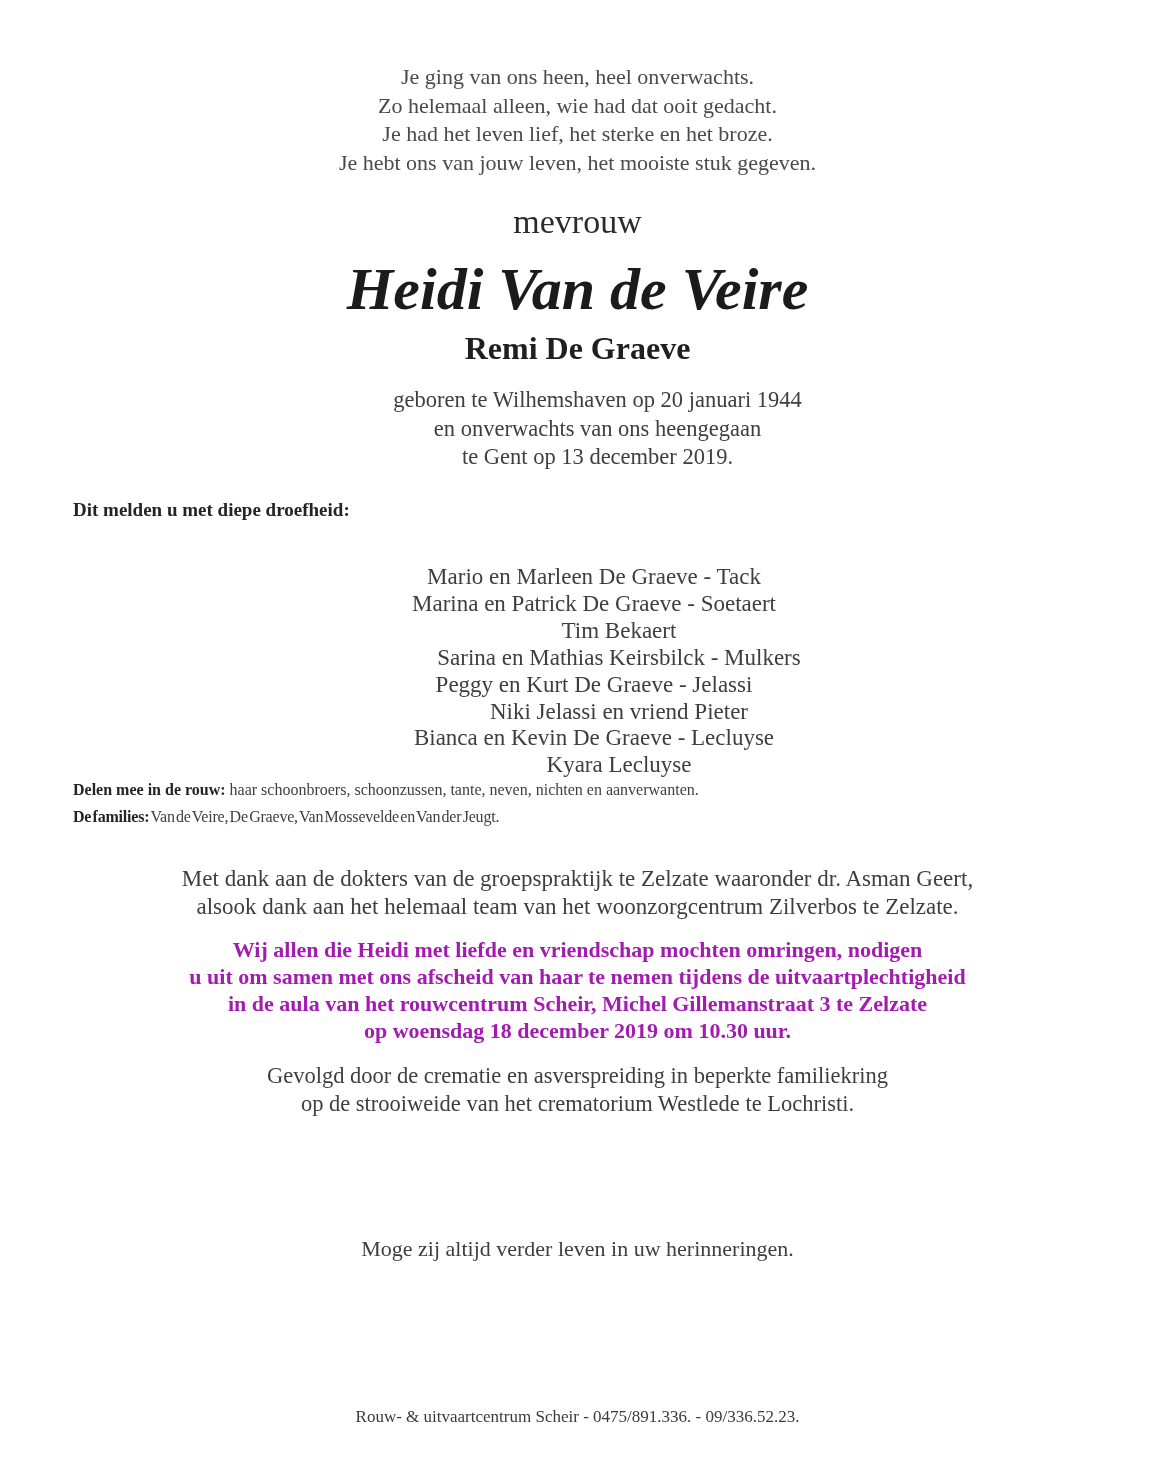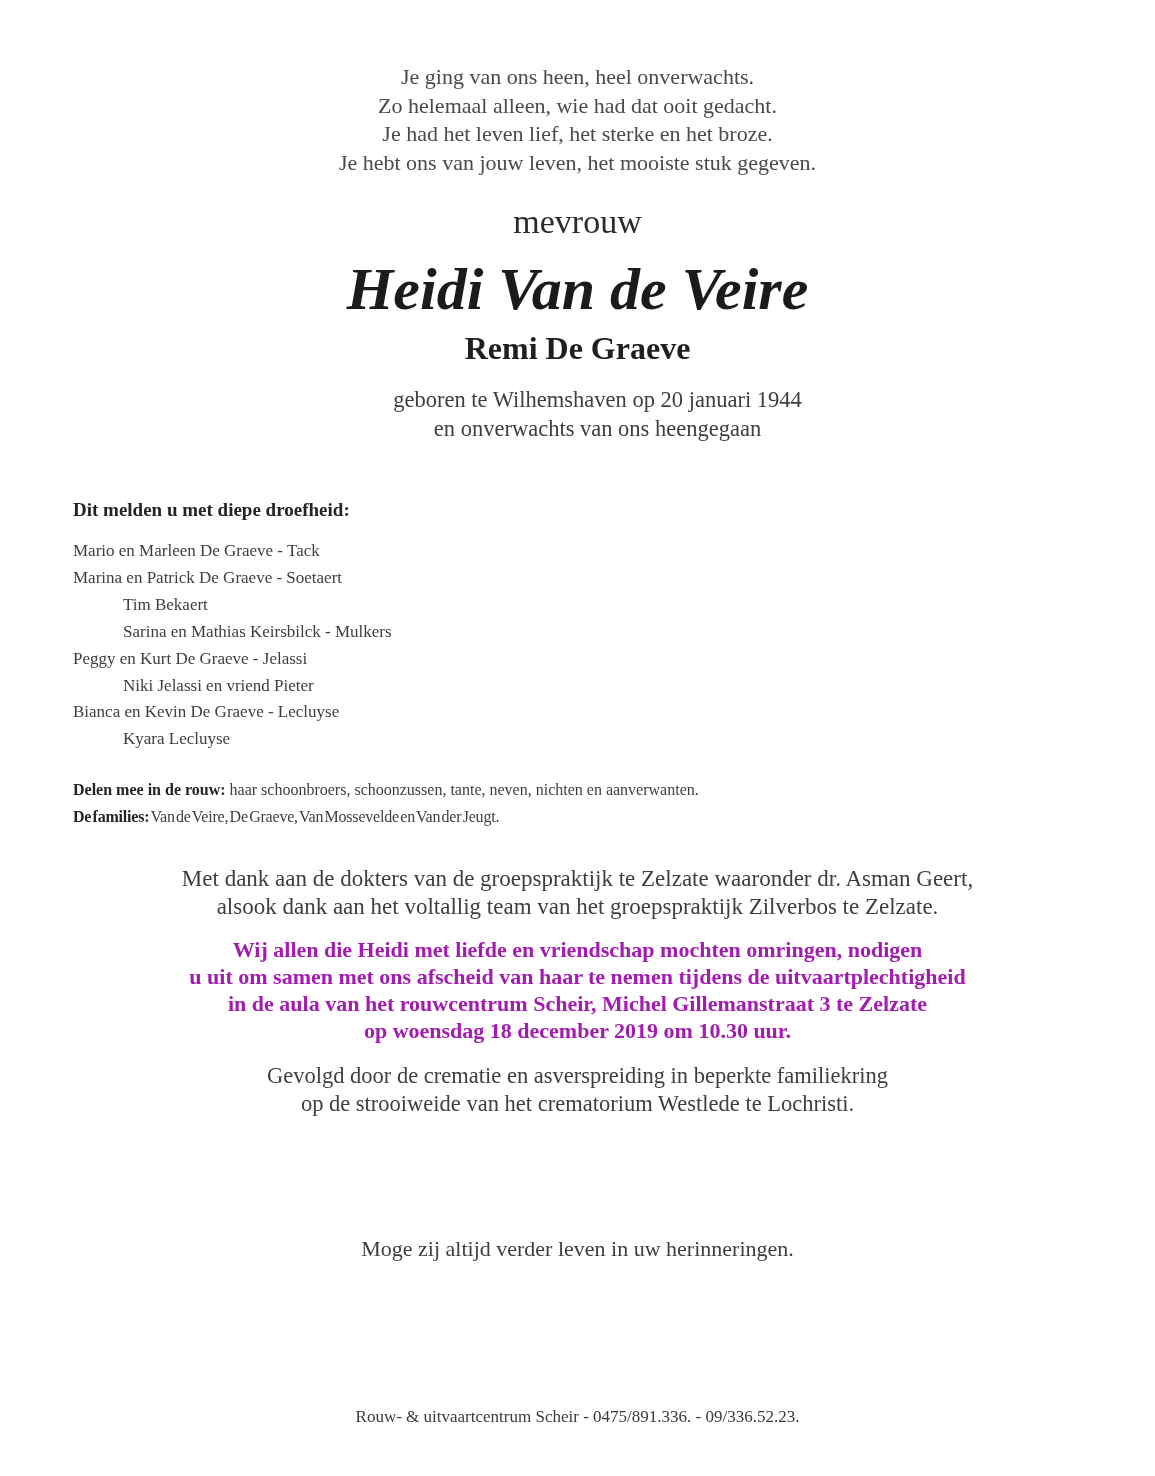--- a/index.html
+++ b/index.html
@@ -17,21 +17,21 @@
   .leftcol { position: absolute; left: 73px; right: 40px; text-align: left; }
   .b { font-weight: bold; color: #242424; }
 
   .poem        { top: 63px;  font-size: 22px;  line-height: 28.5px; color: #4a4a4a; }
   .salutation  { top: 204px; font-size: 34px;  line-height: 36px;  color: #2b2b2b; }
   .name        { top: 240px; font-size: 60px;  line-height: 66px;  font-weight: bold; font-style: italic; color: #1b1b1b; margin: 16px; }
   .relation    { top: 300px; font-size: 26px;  line-height: 30px;  color: #2f2f2f; }
   .spouse      { top: 329px; font-size: 32px;  line-height: 38px;  font-weight: bold; color: #1f1f1f; }
   .life        { top: 386px; font-size: 22.5px; line-height: 28.6px; margin-left: 40px; }
   .announce    { top: 496px; font-size: 19px;  line-height: 28px;  font-weight: bold; color: #242424; }
-  .family      { top: 538px; font-size: 17px;  line-height: 26.9px; }
+  .family      { top: 564px; font-size: 23px;  line-height: 26.9px; text-align: center; }
   .family .indent { padding-left: 50px; }
   .mourning    { top: 776px; font-size: 16px; line-height: 27.3px; }
   .mourning .tight { word-spacing: -2.5px; letter-spacing: -0.2px; }
   .thanks      { top: 853px; font-size: 23px; line-height: 28.4px; margin-top: 12px; }
   .invitation  { top: 936px; font-size: 22px;  line-height: 27px; font-weight: bold; color: #a21caf; }
   .cremation   { top: 1062px; font-size: 22.5px; line-height: 28.4px; }
   .memory      { top: 1236px; font-size: 22px; line-height: 26px; }
   .footer      { top: 1406px; font-size: 17px; line-height: 22.8px; color: #3a3a3a; }
 </style>
 </head>
@@ -49,20 +49,21 @@
   <div class="abs center salutation">mevrouw</div>
 
   <h1 class="abs center name">Heidi Van de Veire</h1>
 
 
   <div class="abs center spouse">Remi De Graeve</div>
 
   <div class="abs center life">
     <div>geboren te Wilhemshaven op 20 januari 1944</div>
     <div>en onverwachts van ons heengegaan</div>
+    <div>te Gent op 13 december 2019.</div>
   </div>
 
   <div class="leftcol announce">Dit melden u met diepe droefheid:</div>
 
   <div class="leftcol family">
     <div>Mario en Marleen De Graeve - Tack</div>
     <div>Marina en Patrick De Graeve - Soetaert</div>
     <div class="indent">Tim Bekaert</div>
     <div class="indent">Sarina en Mathias Keirsbilck - Mulkers</div>
     <div>Peggy en Kurt De Graeve - Jelassi</div>
@@ -71,21 +72,21 @@
     <div class="indent">Kyara Lecluyse</div>
   </div>
 
   <div class="leftcol mourning">
     <div><span class="b">Delen mee in de rouw:</span> <span>haar schoonbroers, schoonzussen, tante, neven, nichten en aanverwanten.</span></div>
     <div class="tight"><span class="b">De families:</span> <span>Van de Veire, De Graeve, Van Mossevelde en Van der Jeugt.</span></div>
   </div>
 
   <div class="abs center thanks">
     <div>Met dank aan de dokters van de groepspraktijk te Zelzate waaronder dr. Asman Geert,</div>
-    <div>alsook dank aan het voltallig team van het groepspraktijk Zilverbos te Zelzate.</div>
+    <div>alsook dank aan het helemaal team van het woonzorgcentrum Zilverbos te Zelzate.</div>
   </div>
 
   <div class="abs center invitation">
     <div>Wij allen die Heidi met liefde en vriendschap mochten omringen, nodigen</div>
     <div>u uit om samen met ons afscheid van haar te nemen tijdens de uitvaartplechtigheid</div>
     <div>in de aula van het rouwcentrum Scheir, Michel Gillemanstraat 3 te Zelzate</div>
     <div>op woensdag 18 december 2019 om 10.30 uur.</div>
   </div>
 
   <div class="abs center cremation">

